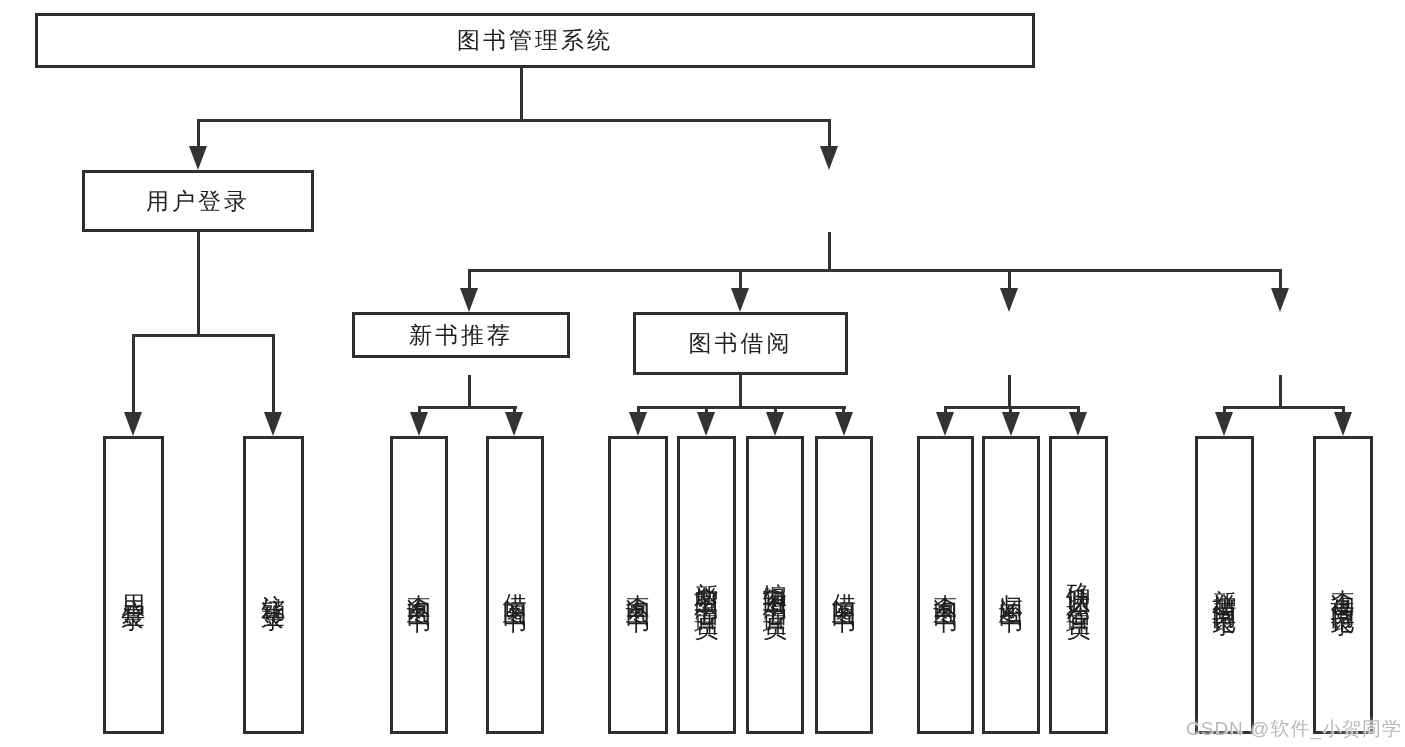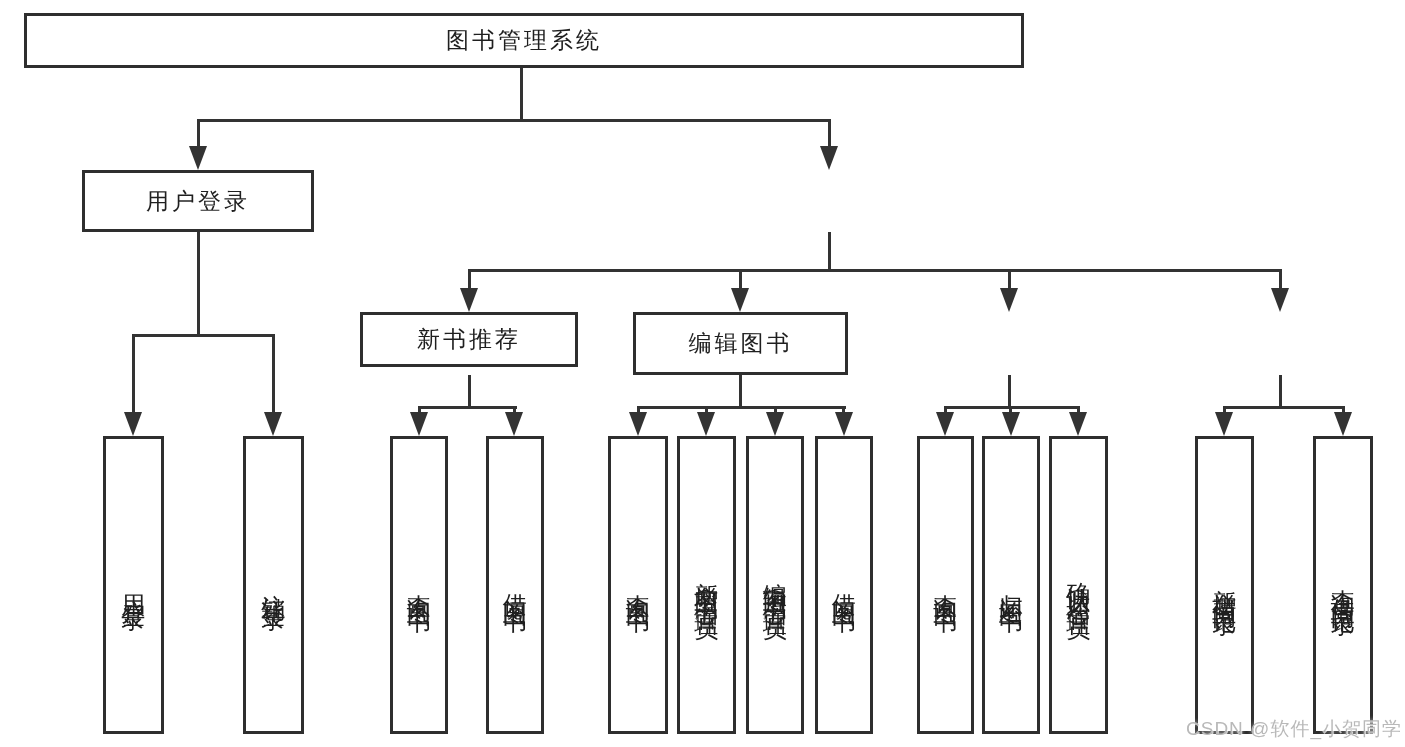--- a/index.html
+++ b/index.html
@@ -62,21 +62,21 @@
     text-shadow: 0 0 4px rgba(255,255,255,0.95), 1px 1px 0 rgba(255,255,255,0.7);
     z-index: 5;
     white-space: nowrap;
   }
 </style>
 </head>
 <body>
 
 <div id="canvas">
 
-  <div class="box" style="left:24px; top:13px; width:1000px; height:55px">
+  <div class="box" style="left:35px; top:13px; width:1000px; height:55px">
     <span>图书管理系统</span>
   </div>
 
   <div class="ln" style="left:520px; top:68px; width:3px; height:53px"></div>
   <div class="ln" style="left:197px; top:119px; width:634px; height:3px"></div>
   <div class="ln" style="left:197px; top:119px; width:3px; height:31px"></div>
   <div class="ln" style="left:828px; top:119px; width:3px; height:31px"></div>
   <div class="arw" style="left:189px; top:146px"></div>
   <div class="arw" style="left:820px; top:146px"></div>
 
@@ -95,25 +95,25 @@
   <div class="ln" style="left:468px; top:269px; width:812px; height:3px"></div>
   <div class="ln" style="left:468px; top:269px; width:3px; height:22px"></div>
   <div class="ln" style="left:739px; top:269px; width:3px; height:22px"></div>
   <div class="ln" style="left:1008px; top:269px; width:3px; height:22px"></div>
   <div class="ln" style="left:1279px; top:269px; width:3px; height:22px"></div>
   <div class="arw" style="left:460px; top:288px"></div>
   <div class="arw" style="left:731px; top:288px"></div>
   <div class="arw" style="left:1000px; top:288px"></div>
   <div class="arw" style="left:1271px; top:288px"></div>
 
-  <div class="box" style="left:360px; top:312px; width:218px; height:55px">
+  <div class="box" style="left:352px; top:312px; width:218px; height:46px">
     <span>新书推荐</span>
   </div>
   <div class="box" style="left:633px; top:312px; width:215px; height:63px">
-    <span>编辑图书</span>
+    <span>图书借阅</span>
   </div>
 
   <div class="ln" style="left:468px; top:375px; width:3px; height:33px"></div>
   <div class="ln" style="left:418px; top:406px; width:99px; height:3px"></div>
   <div class="ln" style="left:418px; top:406px; width:3px; height:10px"></div>
   <div class="ln" style="left:513px; top:406px; width:3px; height:10px"></div>
   <div class="arw" style="left:410px; top:412px"></div>
   <div class="arw" style="left:505px; top:412px"></div>
 
   <div class="ln" style="left:739px; top:375px; width:3px; height:33px"></div>

